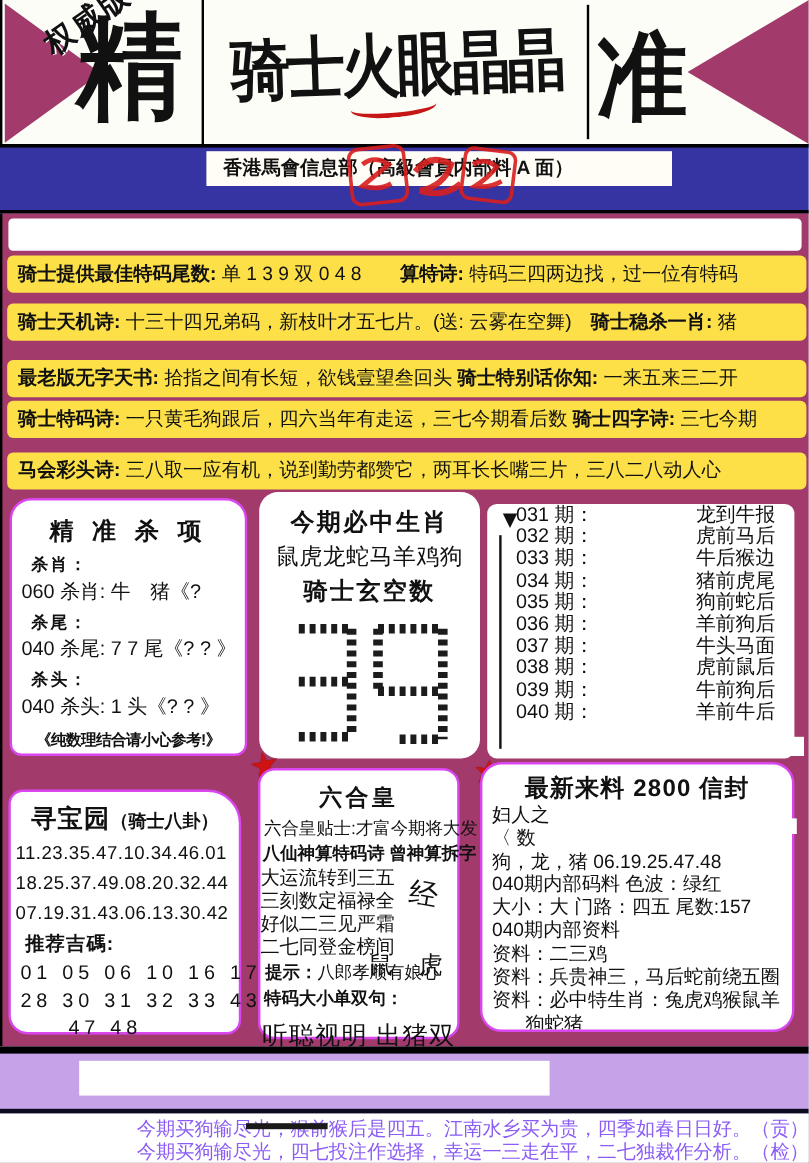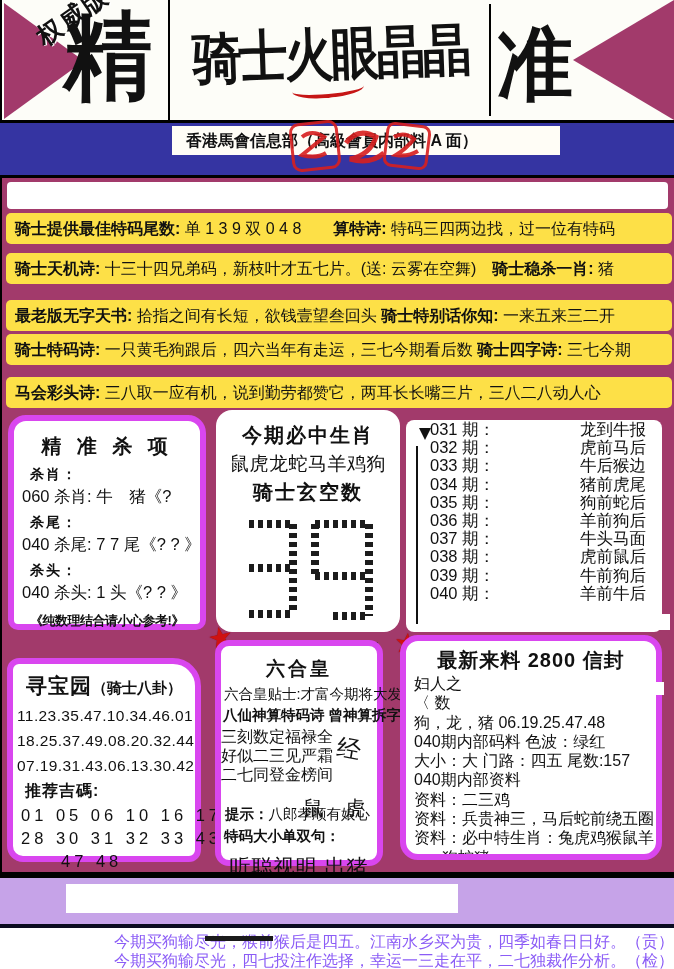--- a/index.html
+++ b/index.html
@@ -41,21 +41,21 @@
 
   
   .bodyarea { position:absolute; left:0; top:178px; width:674px; height:694px;
     background:#a23a6b; border-left:2px solid #000; }
   .whiterow { position:absolute; left:5px; top:4px; width:661px; height:27px; background:#fff; border-radius:4px; }
   .info-row { position:absolute; left:4px; width:666px; height:31px; background:#fde047; border-radius:5px;
     font-size:16px; line-height:31px; padding-left:9px; white-space:nowrap; overflow:hidden; }
   .info-row b { font-size:16px; }
   .r1{top:35px} .r2{top:75px} .r3{top:122px} .r4{top:156px} .r5{top:199px}
 
-  .panel { position:absolute; background:#fff; border:6px solid #d946ef; }
+  .panel { position:absolute; background:#fff; border:2px solid #d946ef; }
 
   
   .pA1 { left:6px; top:237px; width:198px; height:215px; border-radius:18px 18px 10px 10px; }
   .pA1 .ttl { text-align:center; margin-top:12px; font-size:20px; font-weight:bold; letter-spacing:5px; }
   .pA1 .grp-l { font-size:14px; font-weight:bold; margin:6px 0 0 16px; letter-spacing:2px; }
   .pA1 .grp-v { font-size:16.5px; margin:2px 0 0 8px; white-space:nowrap; }
   .pA1 .foot { font-size:13px; font-weight:bold; text-align:center; margin-top:8px; letter-spacing:-.5px; }
 
   
   .pA2 { left:214px; top:232px; width:184px; height:222px; border:none; border-radius:16px; text-align:center; }
@@ -263,20 +263,21 @@
       <div class="luckyrow">01 05 06 10 16 17 23 27</div>
       <div class="luckyrow">28 30 31 32 33 43 45 46</div>
       <div class="luckyrow last">47 48</div>
     </div>
 
     <div class="panel pB2">
       <div class="ttl">六合皇</div>
       <div class="tip">六合皇贴士:才富今期将大发</div>
       <div class="pttl">八仙神算特码诗 曾神算拆字</div>
       <div class="poemwrap">
+        <div class="pline">大运流转到三五</div>
         <div class="pline">三刻数定福禄全</div>
         <div class="pline">好似二三见严霜</div>
         <div class="pline">二七同登金榜间</div>
         <div class="side-jing">经</div>
         <div class="side-zod">鼠 虎</div>
       </div>
       <div class="hint">
         <b>提示：</b><span>八郎孝顺有娘心</span>
       </div>
       <div class="szl">特码大小单双句：</div>

